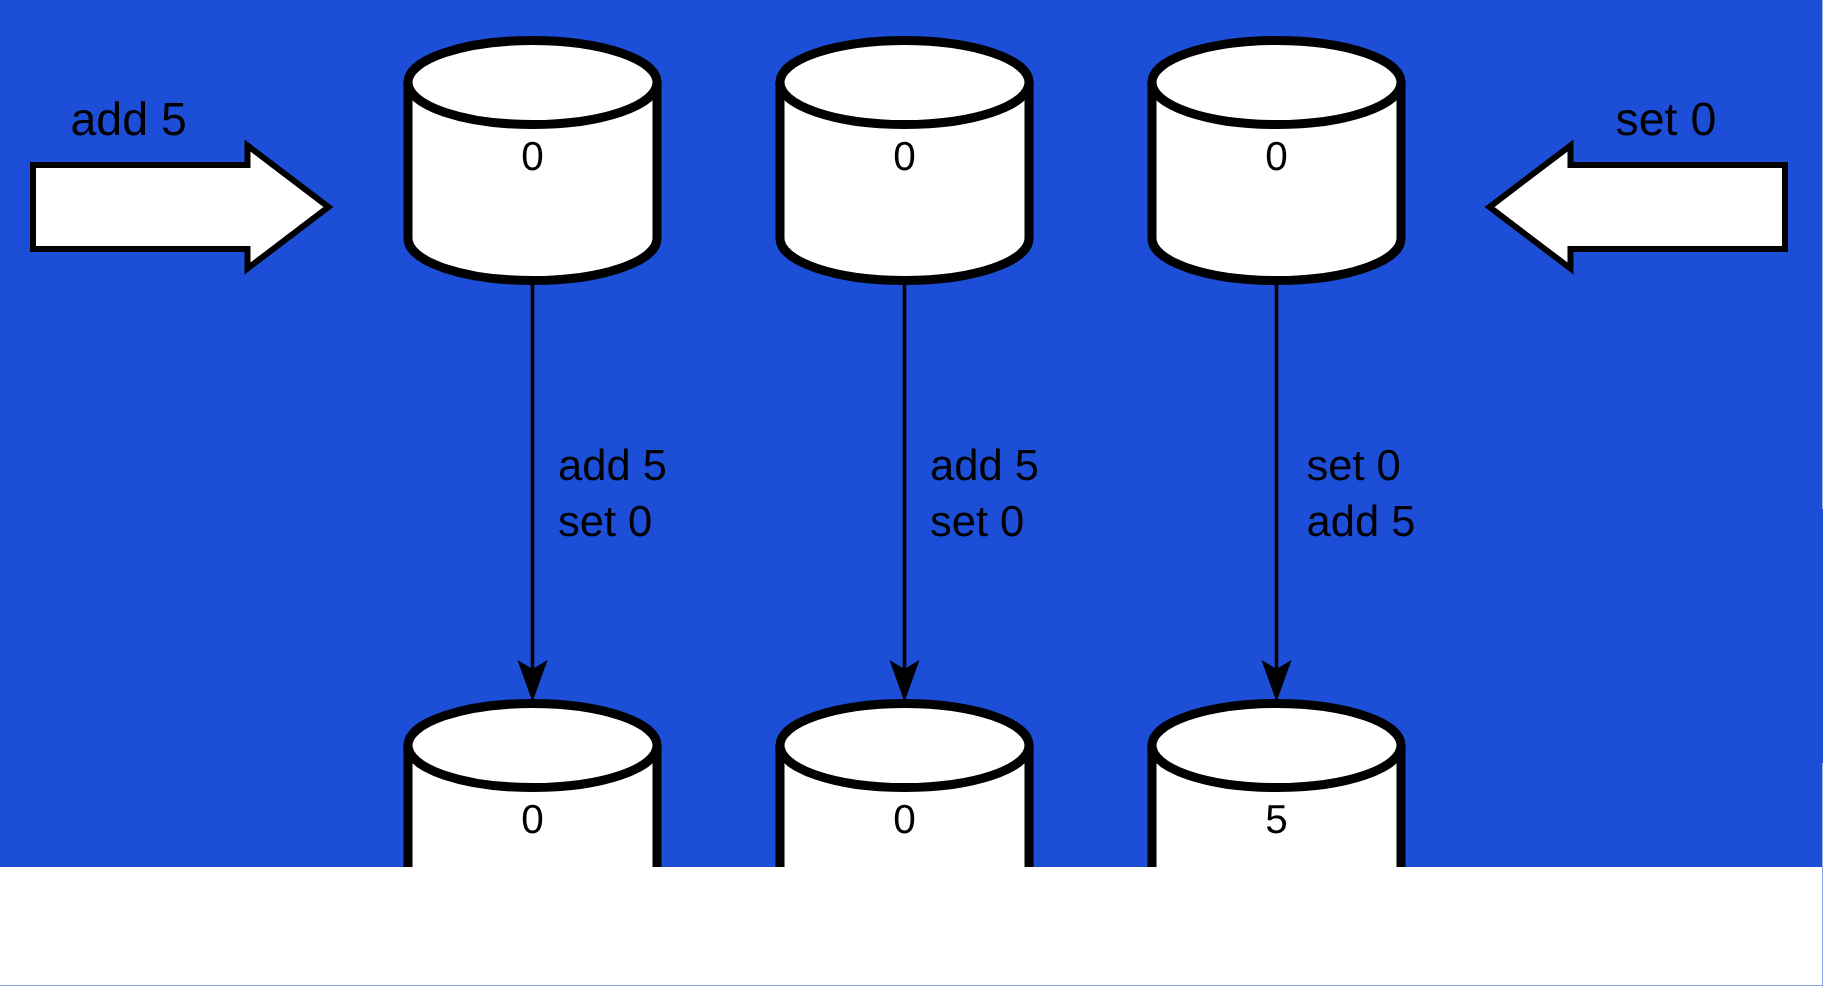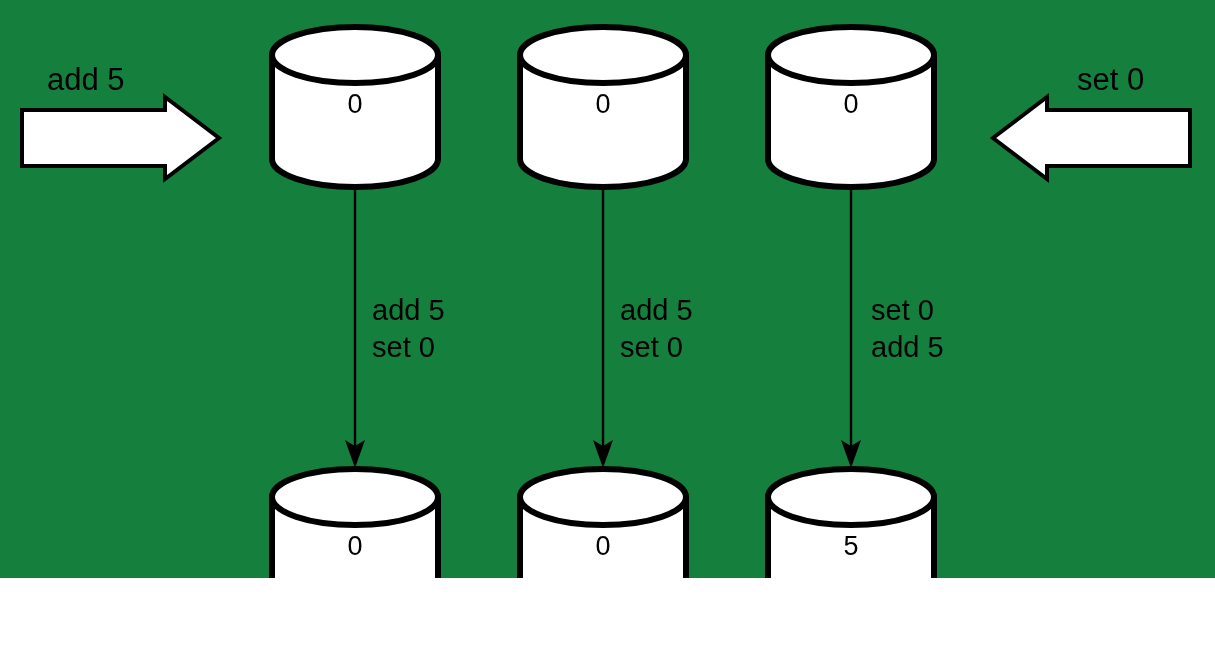--- a/index.html
+++ b/index.html
@@ -5,21 +5,21 @@
 <style>
   html, body {
     margin: 0;
     padding: 0;
     background: #ffffff;
   }
   #canvas {
     position: relative;
     width: 1215px;
     height: 578px;
-    background: #15803d;
+    background: #1d4ed8;
     overflow: hidden;
     font-family: "Liberation Sans", sans-serif;
   }
   #diagram-svg {
     position: absolute;
     left: 0;
     top: 0;
     width: 1215px;
     height: 657px;
     display: block;

